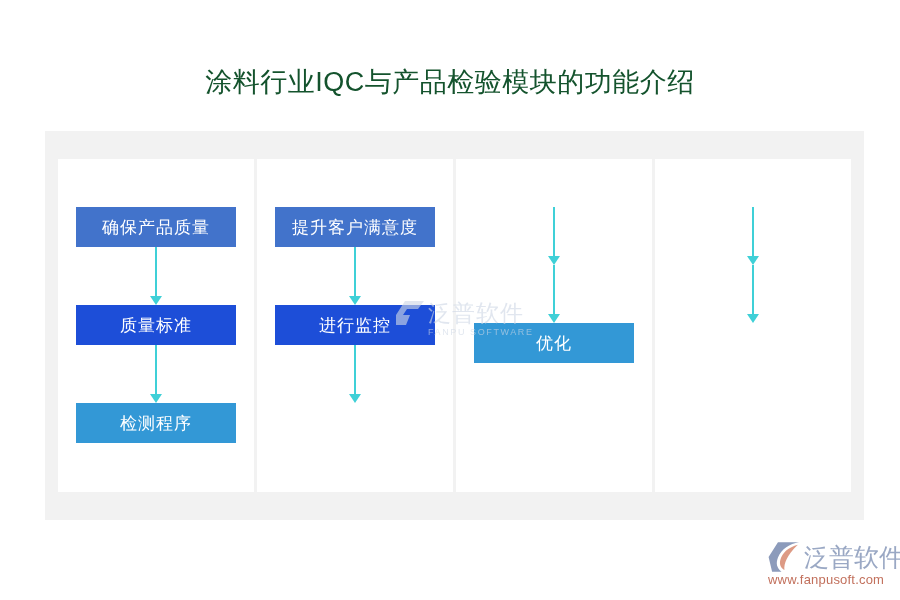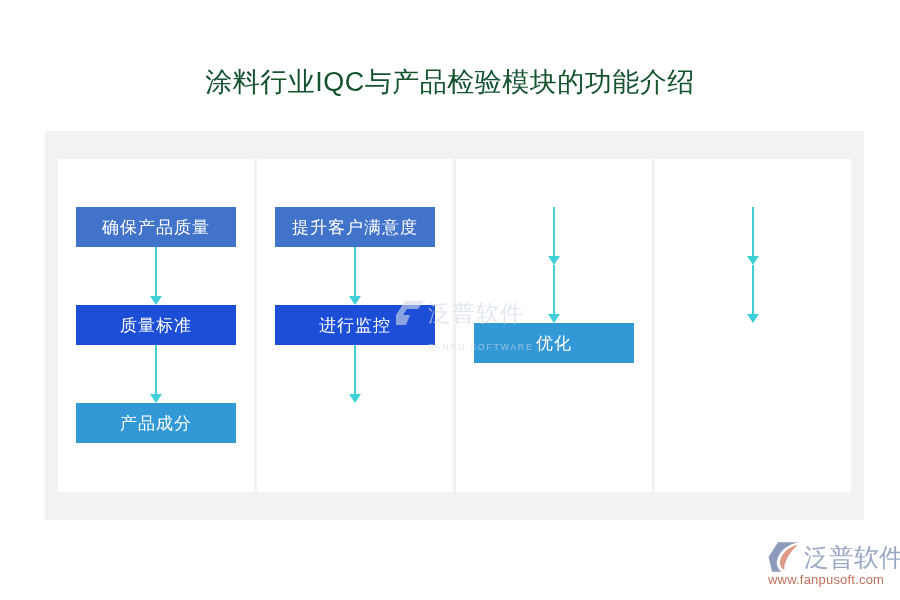--- a/index.html
+++ b/index.html
@@ -131,21 +131,21 @@
     color: #cfd8e6;
     letter-spacing: 1px;
     white-space: nowrap;
     line-height: 26px;
   }
   .wm-en {
     font-size: 9px;
     color: #cfd8e6;
     letter-spacing: 1.6px;
     margin-left: 33px;
-    margin-top: 16px;
+    margin-top: 1px;
     white-space: nowrap;
   }
 
   
   .brand {
     position: absolute;
     left: 766px;
     top: 540px;
     width: 130px;
     z-index: 6;
@@ -186,21 +186,21 @@
       <div class="node level-0">确保产品质量</div>
       <div class="connector">
         <div class="stem"></div>
         <div class="head"></div>
       </div>
       <div class="node level-1">质量标准</div>
       <div class="connector">
         <div class="stem"></div>
         <div class="head"></div>
       </div>
-      <div class="node level-2">产品成分</div>
+      <div class="node level-2">检测程序</div>
     </div>
     <div class="column">
       <div class="node level-0">提升客户满意度</div>
       <div class="connector">
         <div class="stem"></div>
         <div class="head"></div>
       </div>
       <div class="node level-1">进行监控</div>
       <div class="connector">
         <div class="stem"></div>

